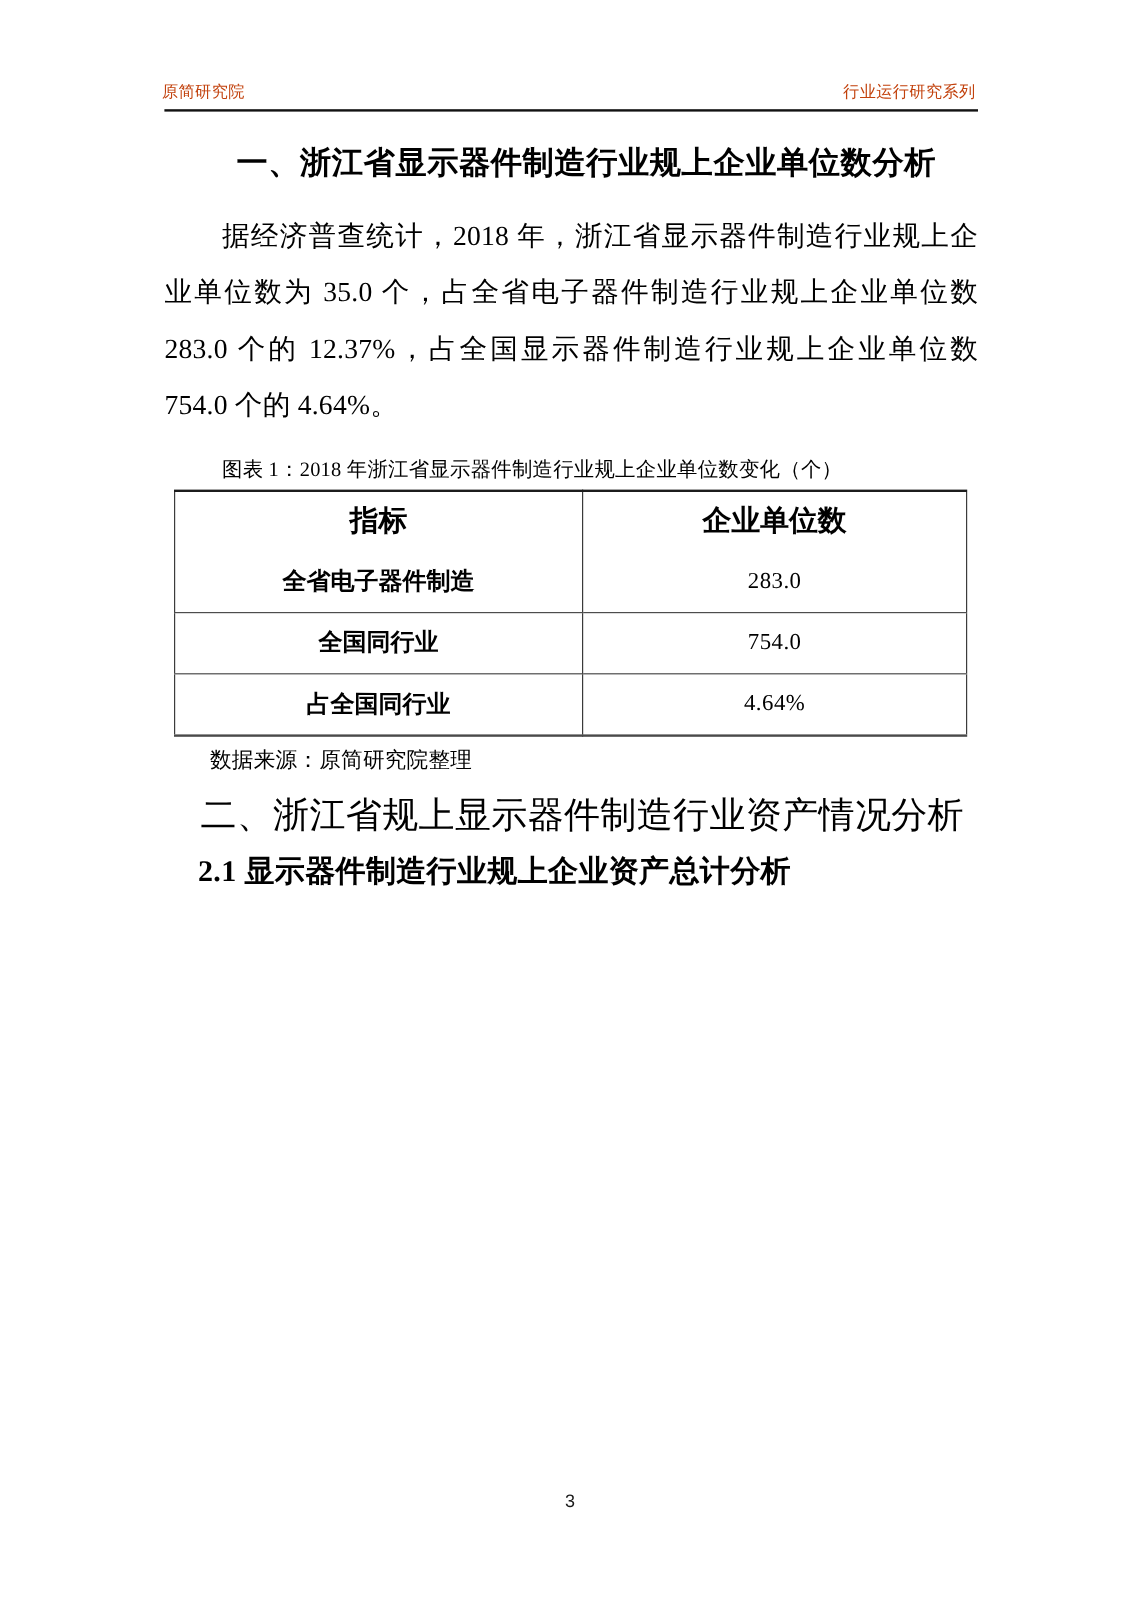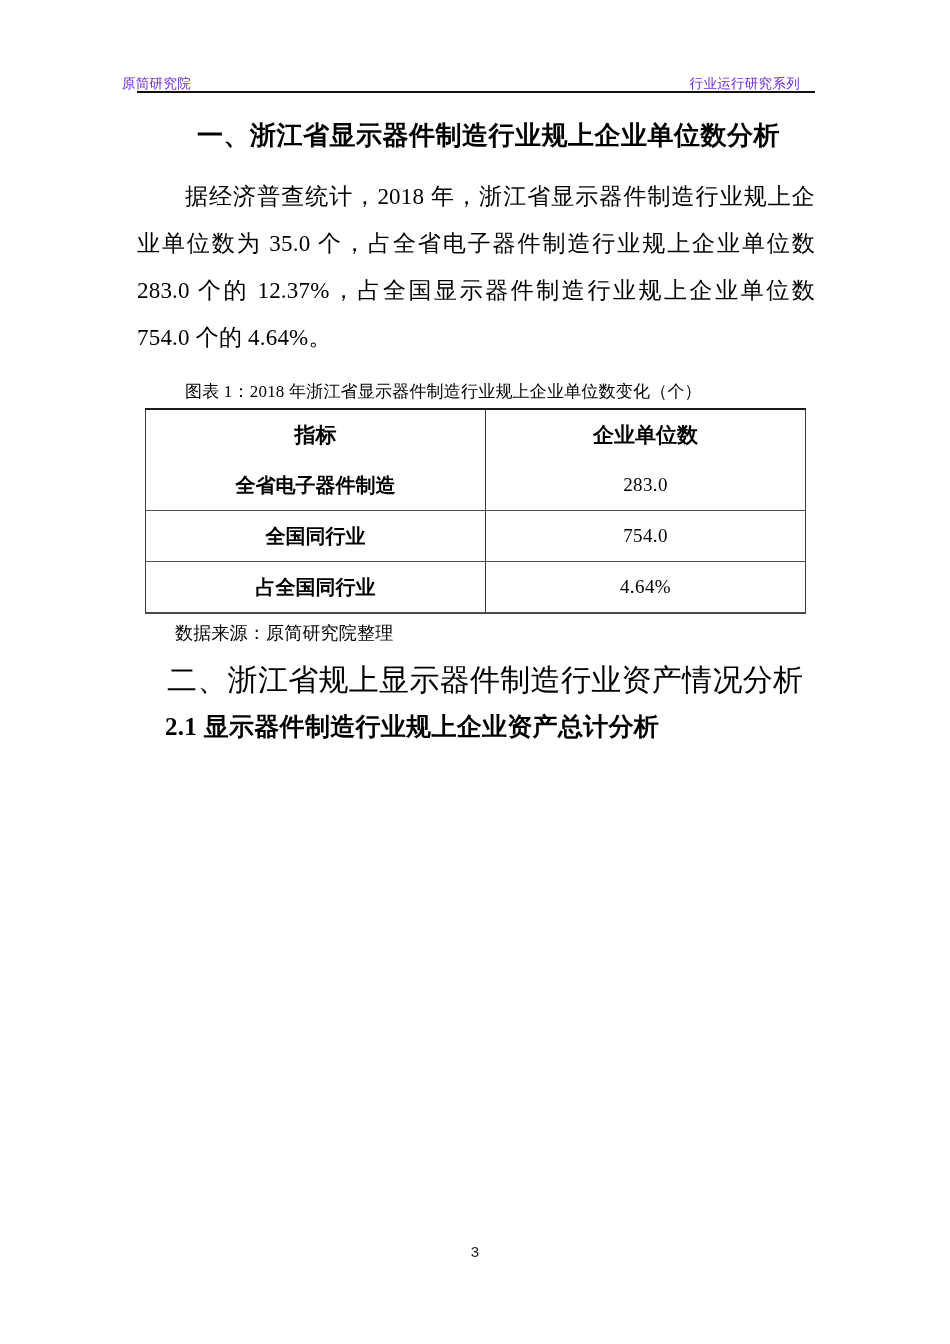--- a/index.html
+++ b/index.html
@@ -20,32 +20,32 @@
     position: absolute;
     left: 0; top: 0;
     width: 950px;
     height: 1344px;
     box-sizing: border-box;
   }
 
   
   .running-header {
     position: absolute;
-    left: 122px;
+    left: 135px;
     top: 62px;
     width: 678px;
     height: 30px;
     display: flex;
-    align-items: flex-end;
+    align-items: center;
     justify-content: space-between;
     font-family: "Liberation Sans", "DejaVu Sans", sans-serif;
     font-size: 13.5px;
     line-height: 1.1;
     letter-spacing: 0.3px;
-    color: #6d28d9;
+    color: #c2410c;
   }
   .header-rule {
     position: absolute;
     left: 137px;
     top: 91px;
     width: 678px;
     height: 0;
     border-top: 2px solid #121212;
   }
 
@@ -133,21 +133,21 @@
     font-size: 19.5px;
     line-height: 1.2;
   }
   table.data-table th:last-child,
   table.data-table td:last-child { border-right: none; }
   table.data-table tr:last-child th,
   table.data-table tr:last-child td { border-bottom: none; }
 
   table.data-table th {
     font-weight: bold;
-    font-size: 21px;
+    font-size: 24px;
   }
   table.data-table td.label {
     font-weight: bold;
     font-size: 20px;
   }
   table.data-table td.value {
     font-weight: normal;
     font-size: 19px;
     letter-spacing: 0.4px;
   }

